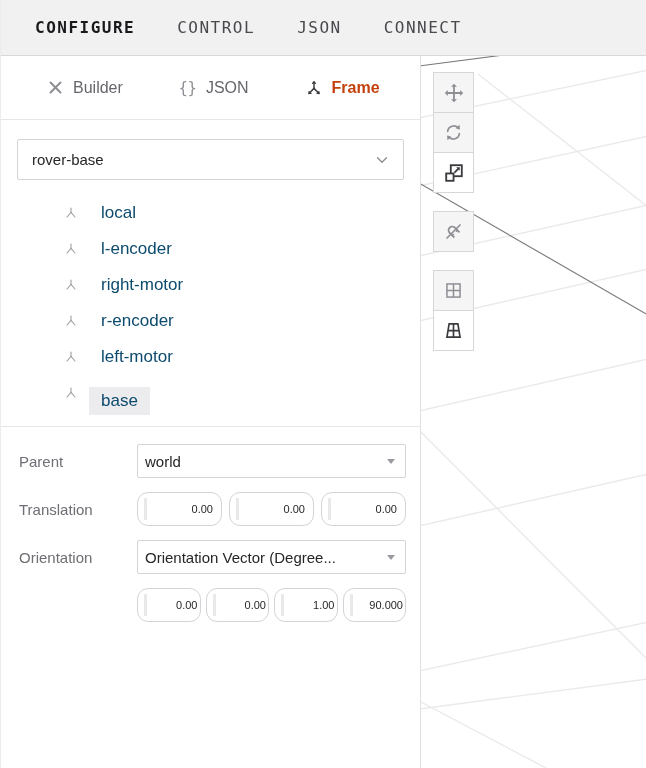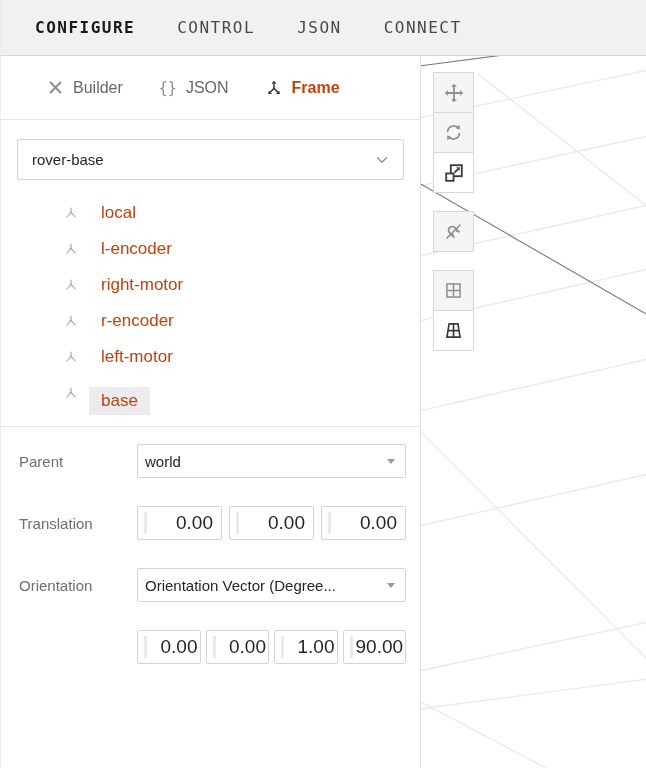--- a/index.html
+++ b/index.html
@@ -13,54 +13,54 @@
     font-family:"DejaVu Sans Mono", monospace; }
   .topnav .tab { font-size:16px; letter-spacing:1.5px; color:#48484d; cursor:pointer; }
   .topnav .tab.active { font-weight:700; color:#19191c; }
 
   .main { display:flex; height:712px; }
 
   
   .left { width:420px; border-right:1px solid #e0e0e2; background:#fff; }
 
   .subnav { height:64px; border-bottom:1px solid #e6e6e8; display:flex;
-    align-items:center; padding-left:46px; gap:36px; }
+    align-items:center; padding-left:46px; gap:56px; }
   .subnav .stab { display:flex; align-items:center; gap:9px; color:#66666c;
     font-size:16px; cursor:pointer; }
   .subnav .stab .sicon { display:flex; align-items:center; }
   .subnav .stab.active { color:#c2410c; font-weight:700; }
   .braces { font-family:"DejaVu Sans Mono", monospace; font-size:15px; color:#8d8d93; font-weight:400; }
 
   .selectbox { position:relative; background:#fff; border:1px solid #d4d4d8;
     border-radius:2px; display:flex; align-items:center; cursor:pointer; }
   .component-select { margin:19px 16px 0; height:41px; padding:0 14px; font-size:15px; color:#26262a; }
   .component-select .chev { position:absolute; right:12px; top:11px; }
 
   .tree { list-style:none; margin-top:15px; }
   .tree li { height:36px; display:flex; align-items:center; padding-left:62px; cursor:pointer; }
   .tree .ticon { width:18px; display:flex; align-items:center; }
-  .tree .tlabel { margin-left:8px; padding:4px 12px; font-size:17px; color:#c2410c; }
+  .tree .tlabel { margin-left:8px; padding:4px 12px; font-size:17px; color:#0c4a6e; }
   .tree li.selected .tlabel { background:#ececee;margin-top:16px; }
 
   .divider { border-top:1px solid #e6e6e8; margin-top:15px; }
 
   .form { padding:17px 14px 0 18px; }
-  .frow { display:flex; align-items:center; margin-bottom:28px; }
+  .frow { display:flex; align-items:center; margin-bottom:14px; }
   .flabel { width:118px; font-size:15px; color:#6e6e74; }
   .fctrl { flex:1; }
   .form .selectbox { height:34px; padding:0 26px 0 7px; font-size:15px; color:#26262a; }
   .form .selectbox .seltext { white-space:nowrap; overflow:hidden; }
   .caret { position:absolute; right:10px; top:14px; width:0; height:0;
     border-left:4.5px solid transparent; border-right:4.5px solid transparent;
     border-top:5.5px solid #9a9aa0; }
   .numrow { display:grid; gap:7px; }
   .numrow.three { grid-template-columns:1fr 1fr 1fr; }
   .numrow.four  { grid-template-columns:1fr 1fr 1fr 1fr; gap:5px; }
-  .numrow input { height:34px; border:1px solid #d4d4d8; border-radius:2px; width:100%;
-    text-align:right; font-size:19px; color:#26262a; padding:0 8px 0 12px;
+  .numrow input { height:34px; border:1px solid #d4d4d8; border-radius:11px; width:100%;
+    text-align:right; font-size:11px; color:#26262a; padding:0 8px 0 12px;
     font-family:"Liberation Sans", sans-serif; background-color:#fff;
     background-image:linear-gradient(#e9e9eb,#e9e9eb);
     background-size:3px calc(100% - 10px); background-position:6px center; background-repeat:no-repeat; }
   .numrow.four input { padding-right:2px; }
   .orient-vals { margin-left:118px; }
 
   
   .viewport { position:relative; flex:1; background:#fff; overflow:hidden; }
   .gridsvg { position:absolute; left:0; top:0; }
   .vtoolbar { position:absolute; left:12px; top:17px; }

